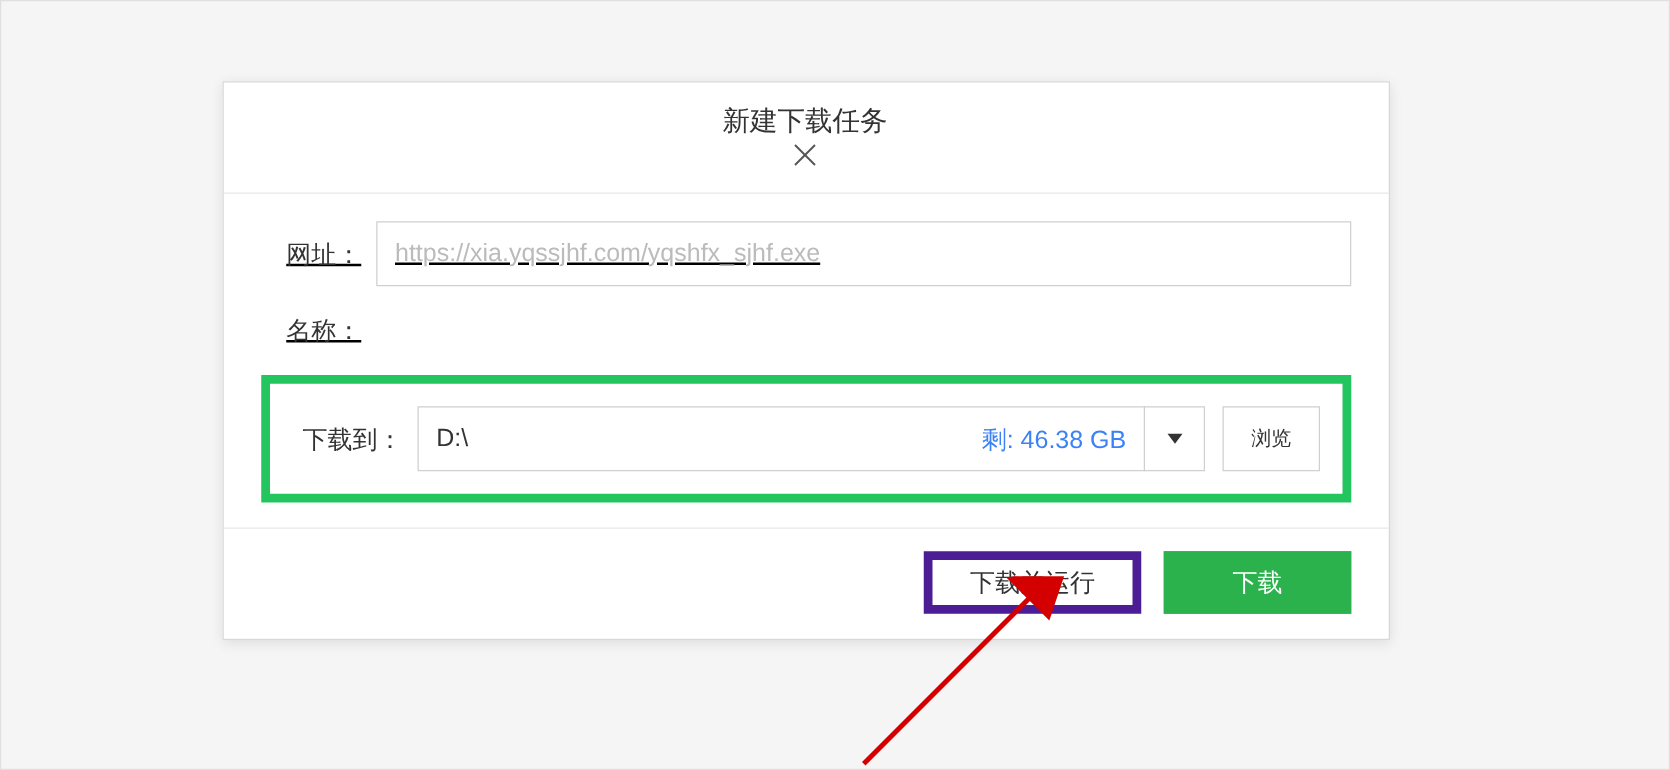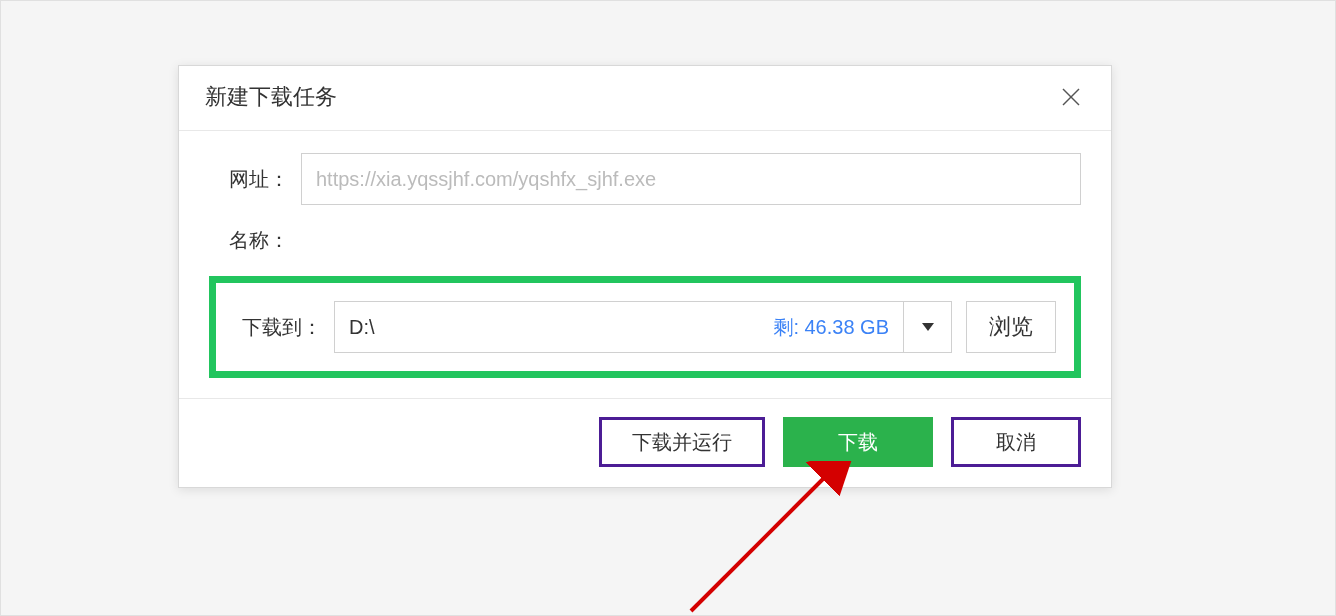--- a/index.html
+++ b/index.html
@@ -19,39 +19,41 @@
       background: #ffffff;
       border: 1px solid #d8d8d8;
       box-shadow: 0 2px 10px rgba(0,0,0,0.1);
     }
     .titlebar {
       display: flex;
       align-items: center;
       justify-content: space-between;
       padding: 16px 28px 18px 26px;
       border-bottom: 1px solid #e8e8e8;
+      flex-direction: column;
     }
     .title {
       font-size: 22px;
       color: #333;
     }
     .close-icon {
       width: 24px;
       height: 24px;
       cursor: pointer;
       color: #555;
     }
     .close-icon svg { width: 100%; height: 100%; }
     .content {
       padding: 22px 30px 10px 30px;
     }
     .row {
       display: flex;
       align-items: center;
       margin-bottom: 22px;
+      text-decoration: underline;
     }
     .label {
       width: 92px;
       font-size: 20px;
       color: #333;
       text-align: right;
       padding-right: 12px;
     }
     .field-box {
       flex: 1;
@@ -128,36 +130,36 @@
       justify-content: center;
       cursor: pointer;
     }
     .dropdown-btn svg { width: 14px; height: 10px; fill: #333; }
     .browse-btn {
       margin-left: 14px;
       height: 52px;
       padding: 0 22px;
       border: 1px solid #d0d0d0;
       background: #fff;
-      font-size: 22px;
+      font-size: 16px;
       color: #333;
       cursor: pointer;
       font-family: inherit;
     }
     .footer {
       border-top: 1px solid #e8e8e8;
       padding: 18px 30px 20px 30px;
       display: flex;
       justify-content: flex-end;
       gap: 18px;
     }
     .btn {
       height: 50px;
       padding: 0 30px;
-      border: 3px solid #4c1d95;
+      border: 7px solid #4c1d95;
       background: #fff;
       font-size: 20px;
       color: #333;
       cursor: pointer;
       font-family: inherit;
       min-width: 130px;
     }
     .btn-primary {
       background: #2bb24c;
       border-color: #2bb24c;
@@ -212,21 +214,20 @@
         </div>
       </div>
       <button class="browse-btn">浏览</button>
     </div>
 
   </div>
 
   <div class="footer">
     <button class="btn">下载并运行</button>
     <button class="btn btn-primary">下载</button>
-    <button class="btn">取消</button>
   </div>
 </div>
 
 <svg class="arrow-annotation" viewBox="0 0 200 160">
   <defs>
     <marker id="ah" markerWidth="14" markerHeight="14" refX="3" refY="6" orient="auto">
       <polygon points="0,0 12,6 0,12" fill="#d40000"></polygon>
     </marker>
   </defs>
   <line x1="10" y1="150" x2="150" y2="10" stroke="#d40000" stroke-width="4" marker-end="url(#ah)"></line>

